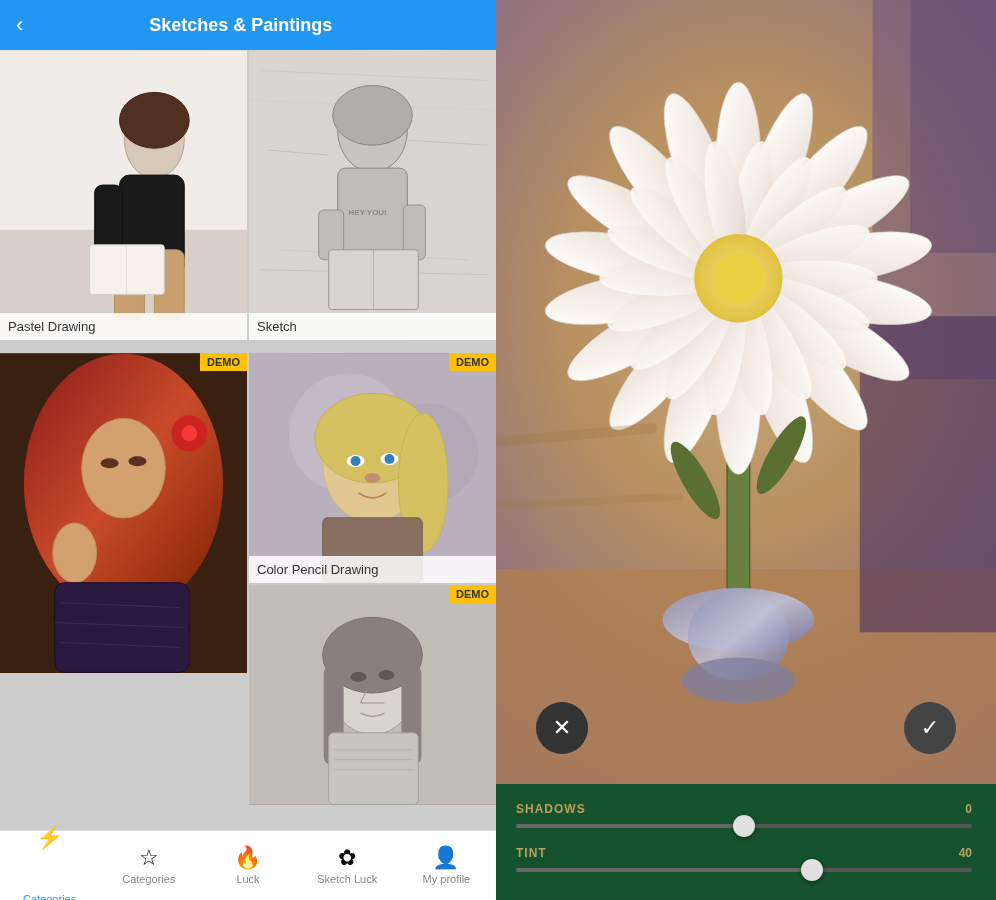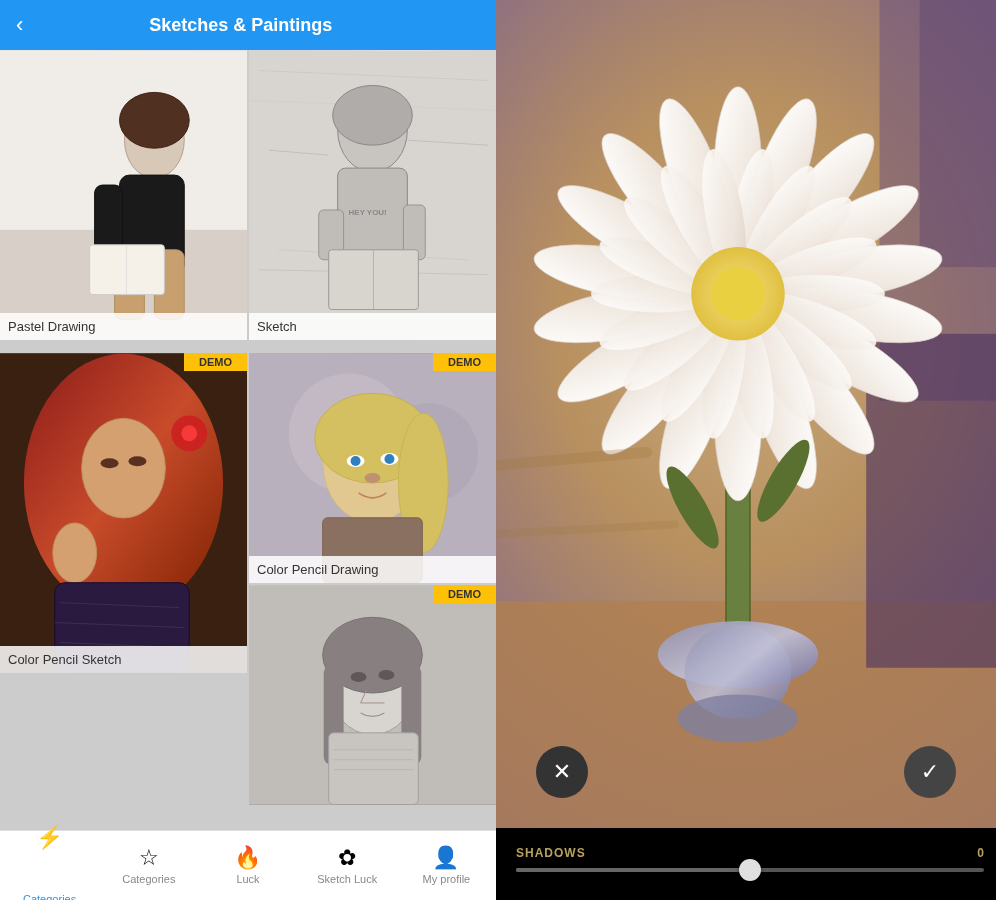--- a/index.html
+++ b/index.html
@@ -73,21 +73,21 @@
     }
 
     .demo-badge {
       position: absolute;
       top: 0;
       right: 0;
       background: #FFC107;
       color: #333;
       font-size: 11px;
       font-weight: 700;
-      padding: 3px 15px;
+      padding: 3px 7px;
       z-index: 2;
     }
 
     
     .cell-sketch {
       height: 290px;
     }
     .cell-pastel {
       height: 290px;
     }
@@ -191,22 +191,22 @@
       color: white;
       font-size: 22px;
       cursor: pointer;
       display: flex;
       align-items: center;
       justify-content: center;
     }
 
     
     .sliders-area {
-      background: #000000;
-      padding: 18px 12px 10px 20px;
+      background: #14532d;
+      padding: 18px 24px 10px 20px;
       flex-shrink: 0;
     }
 
     .slider-row {
       margin-bottom: 18px;
     }
     .slider-header {
       display: flex;
       justify-content: space-between;
       margin-bottom: 8px;
@@ -373,21 +373,20 @@
 
           <ellipse cx="75" cy="200" rx="22" ry="30" fill="#d4a070" stroke="#c09060" stroke-width="1"></ellipse>
 
           <rect x="55" y="230" width="135" height="90" rx="10" fill="#2a1a40" stroke="#1a0a30" stroke-width="1"></rect>
 
           <line x1="60" y1="250" x2="180" y2="255" stroke="#4a3a60" stroke-width="0.6"></line>
           <line x1="55" y1="270" x2="185" y2="275" stroke="#4a3a60" stroke-width="0.6"></line>
           <line x1="60" y1="290" x2="180" y2="295" stroke="#4a3a60" stroke-width="0.6"></line>
         </svg>
       </div>
-      <div class="cell-label">Color Pencil Sketch</div>
     </div>
 
     <div style="display: flex; flex-direction: column; gap: 2px;">
 
       <div class="grid-cell cell-colorpencildrawing">
         <div class="demo-badge">DEMO</div>
         <div class="colorpencil-img img-box">
           <svg width="100%" height="100%" viewBox="0 0 248 230" xmlns="http://www.w3.org/2000/svg">
             <rect width="248" height="230" fill="#b8b0bc"></rect>
 
@@ -578,16 +577,26 @@
         <span class="slider-name">SHADOWS</span>
         <span class="slider-value">0</span>
       </div>
       <div class="slider-track">
         <div class="slider-fill" style="width: 50%;"></div>
         <div class="slider-thumb" style="left: 50%;"></div>
       </div>
     </div>
 
 
+    <div class="slider-row">
+      <div class="slider-header">
+        <span class="slider-name">TINT</span>
+        <span class="slider-value">40</span>
+      </div>
+      <div class="slider-track">
+        <div class="slider-fill" style="width: 65%;"></div>
+        <div class="slider-thumb" style="left: 65%;"></div>
+      </div>
+    </div>
 
   </div>
 
 </div>
 
 </body></html>

